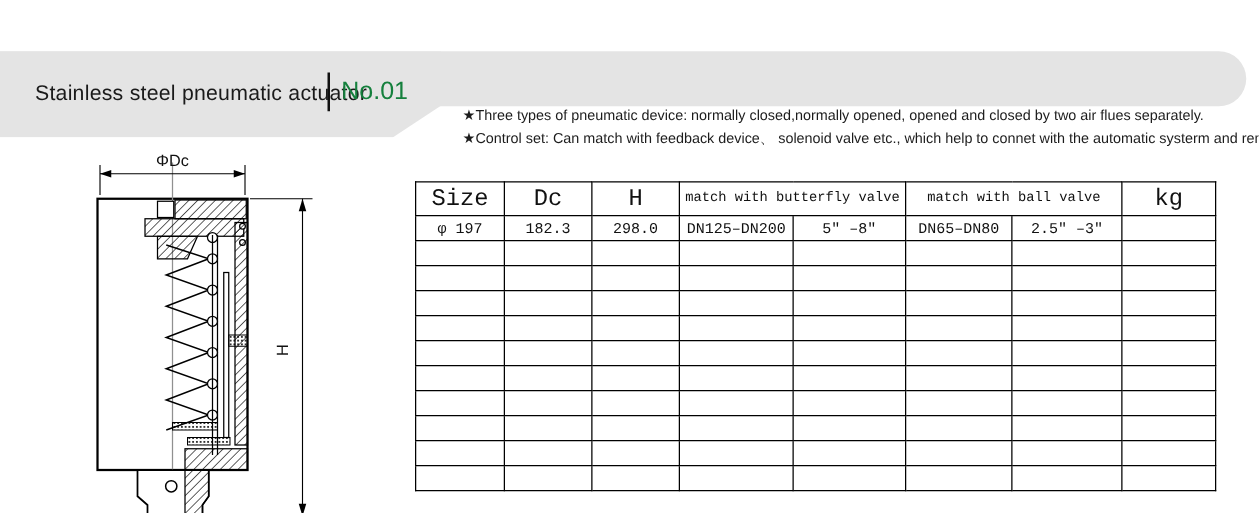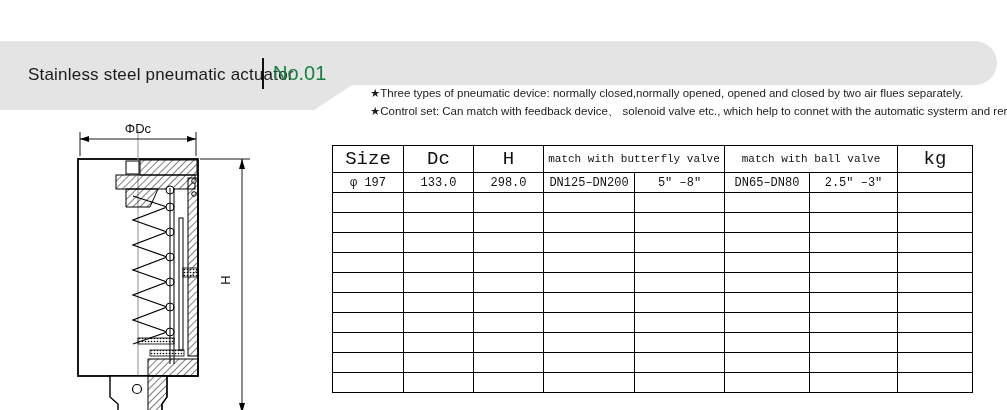--- a/index.html
+++ b/index.html
@@ -159,21 +159,21 @@
         <th class="th-big">Dc</th>
         <th class="th-big">H</th>
         <th class="th-small" colspan="2">match with butterfly valve</th>
         <th class="th-small" colspan="2">match with ball valve</th>
         <th class="th-big">kg</th>
       </tr>
     </thead>
     <tbody>
       <tr>
         <td>φ 197</td>
-        <td>133.0</td>
+        <td>182.3</td>
         <td>298.0</td>
         <td>DN125–DN200</td>
         <td>5″ –8″</td>
         <td>DN65–DN80</td>
         <td>2.5″ –3″</td>
         <td></td>
       </tr>
     <tr>
           <td></td>
           <td></td>

